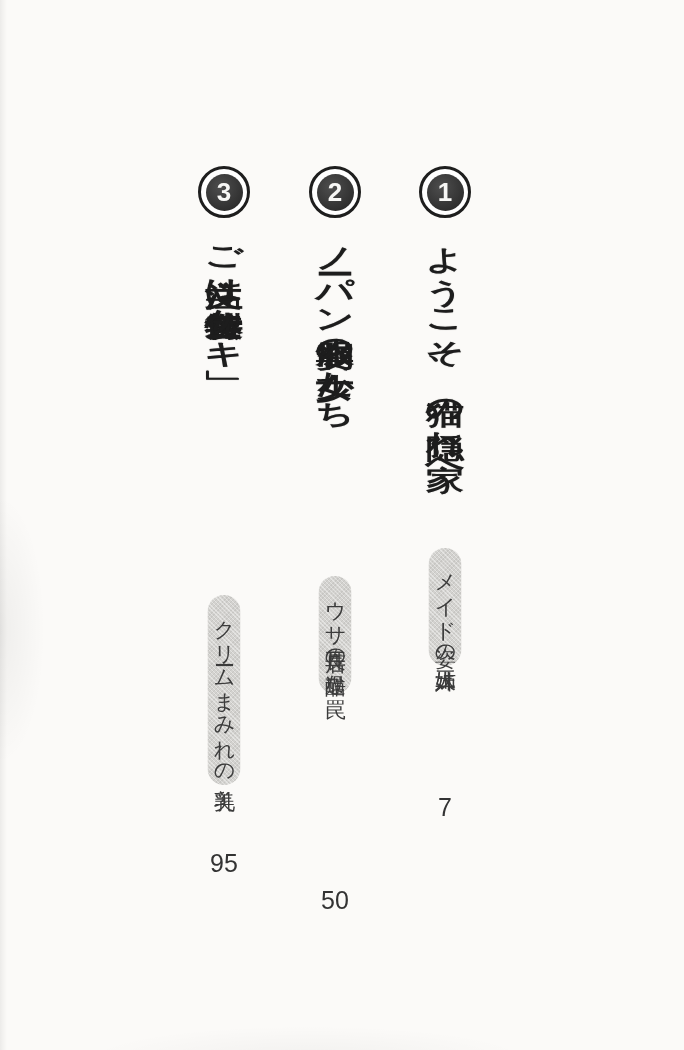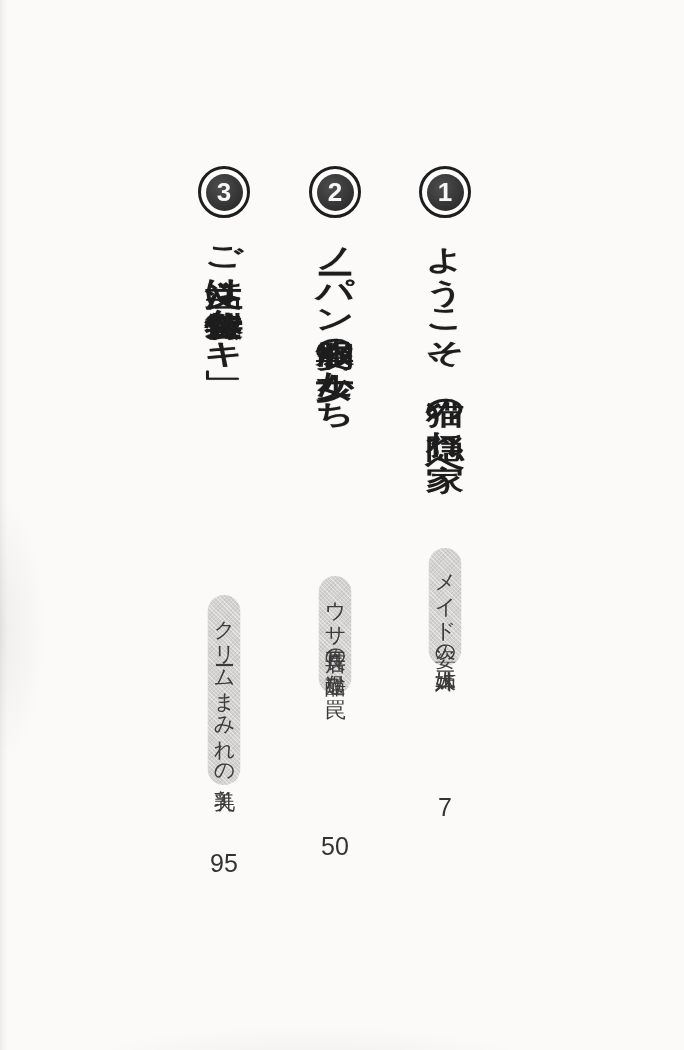--- a/index.html
+++ b/index.html
@@ -107,21 +107,21 @@
   .pagenum {
     position: absolute;
     left: 50%;
     transform: translateX(-50%);
     font-family: "Liberation Sans", sans-serif;
     font-size: 25px;
     line-height: 1;
     color: #333333;
   }
   #ch1 .pagenum { top: 795px; }
-  #ch2 .pagenum { top: 834px; }
+  #ch2 .pagenum { top: 888px; }
   #ch3 .pagenum { top: 851px; }
 </style>
 </head>
 <body>
 
 <div class="page">
 
   <section class="chapter" id="ch1">
     <div class="badge">
       <div class="badge-core">1</div>

